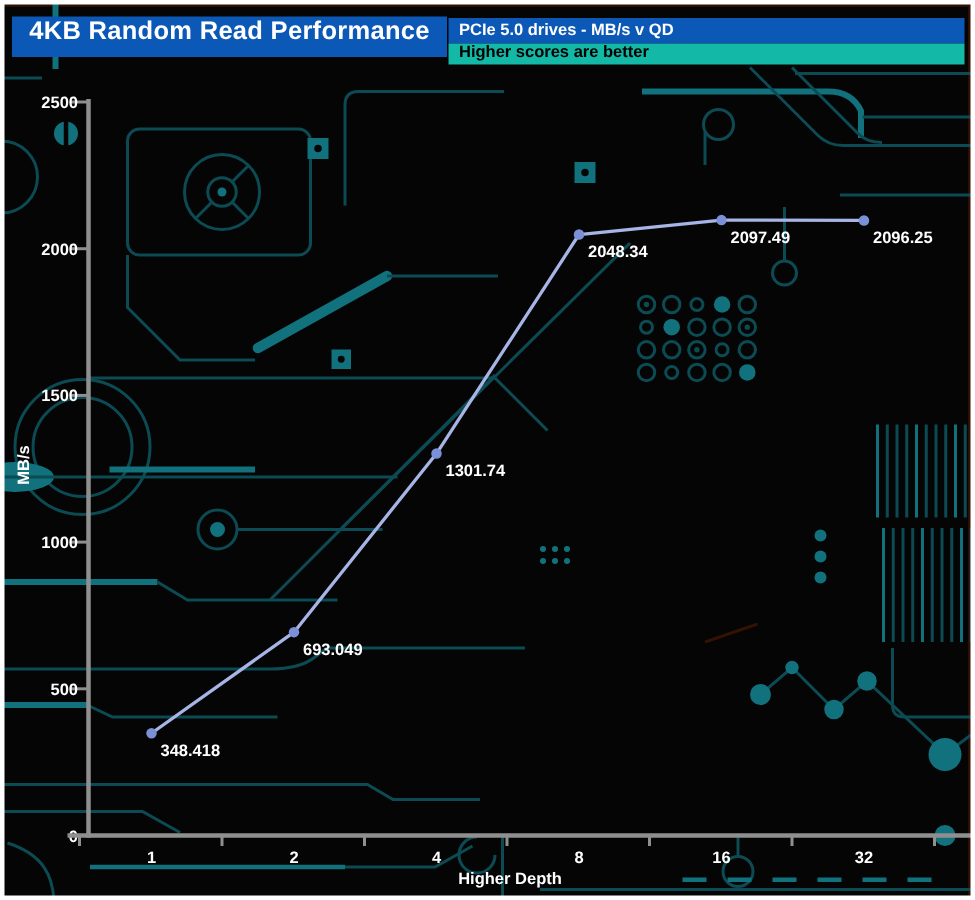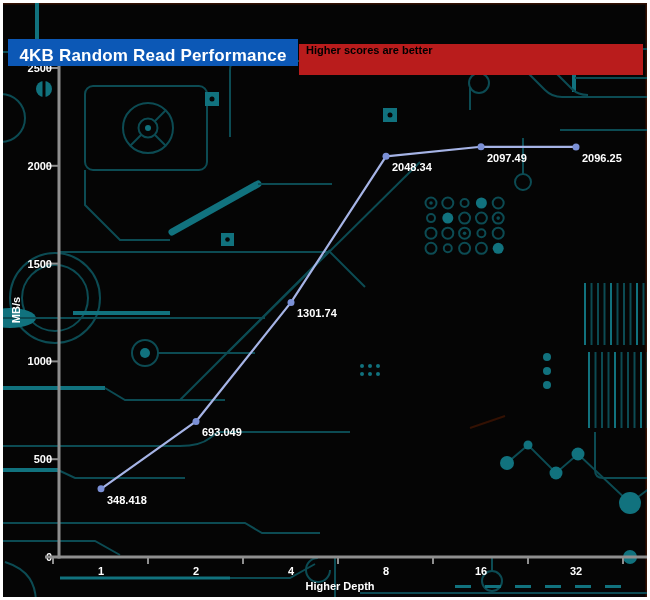--- a/index.html
+++ b/index.html
@@ -6,27 +6,27 @@
   #stage{
     position:relative;width:650px;height:600px;overflow:hidden;
     background:var(--bg,#050505);
     font-family:"Liberation Sans",sans-serif;
   }
   #stage svg{position:absolute;left:0;top:0;}
   .frame{position:absolute;inset:0;border:3px solid #fff;pointer-events:none;z-index:10;}
 
   
   .title-bar{position:absolute;left:8px;top:11px;width:290px;height:27px;
-    background:var(--blue,#0c58b6);color:#fff;display:flex;align-items:flex-end;justify-content:center;
-    font-weight:bold;font-size:17px;z-index:5;letter-spacing:0.2px;margin-top:28px;}
+    background:var(--blue,#0c58b6);color:#fff;display:flex;align-items:flex-start;justify-content:center;
+    font-weight:bold;font-size:17px;z-index:5;letter-spacing:0.2px;}
   .sub1{position:absolute;left:299px;top:12px;width:344px;height:17px;box-sizing:border-box;
     background:var(--blue,#0c58b6);color:#fff;font-weight:bold;font-size:11px;line-height:17px;
     padding-left:7px;z-index:5;}
-  .sub2{position:absolute;left:299px;top:44px;width:344px;height:31px;box-sizing:border-box;
-    background:#b91c1c;color:#000;font-weight:bold;font-size:11px;line-height:13px;
+  .sub2{position:absolute;left:299px;top:29px;width:344px;height:14px;box-sizing:border-box;
+    background:#14b8a6;color:#000;font-weight:bold;font-size:11px;line-height:13px;
     padding-left:7px;z-index:5;}
 
   
   .ylab-rot{position:absolute;left:2px;top:296px;width:28px;height:28px;
     display:flex;align-items:center;justify-content:center;transform:rotate(-90deg);
     color:#fff;font-weight:bold;font-size:11px;z-index:5;white-space:nowrap;}
   .xlab{position:absolute;left:280px;top:580px;width:120px;text-align:center;
     color:#fff;font-weight:bold;font-size:11px;z-index:5;}
 
   
@@ -223,20 +223,23 @@
       <text x="202" y="436.4396156" text-anchor="start" class="dlab">693.049</text>
       <text x="297" y="317.37965599999995" text-anchor="start" class="dlab">1301.74</text>
       <text x="392" y="171.34469599999994" text-anchor="start" class="dlab">2048.34</text>
       <text x="487" y="161.730956" text-anchor="start" class="dlab">2097.49</text>
       <text x="582" y="161.9735" text-anchor="start" class="dlab">2096.25</text>
     </svg>
 
   <div class="title-bar">
     <span>4KB Random Read Performance</span>
   </div>
+  <div class="sub1">
+    <span>PCIe 5.0 drives - MB/s v QD</span>
+  </div>
   <div class="sub2">
     <span>Higher scores are better</span>
   </div>
 
   <div class="ylab-rot">MB/s</div>
   <div class="xlab">Higher Depth</div>
 
   <div class="frame"></div>
 </div>
 

